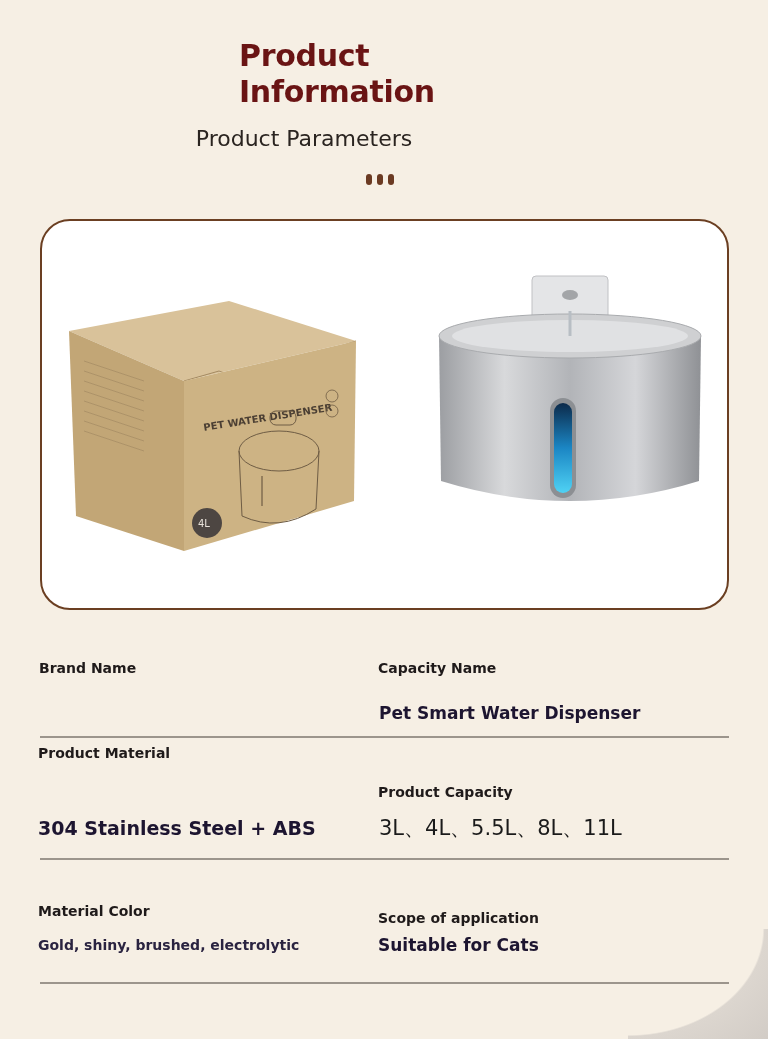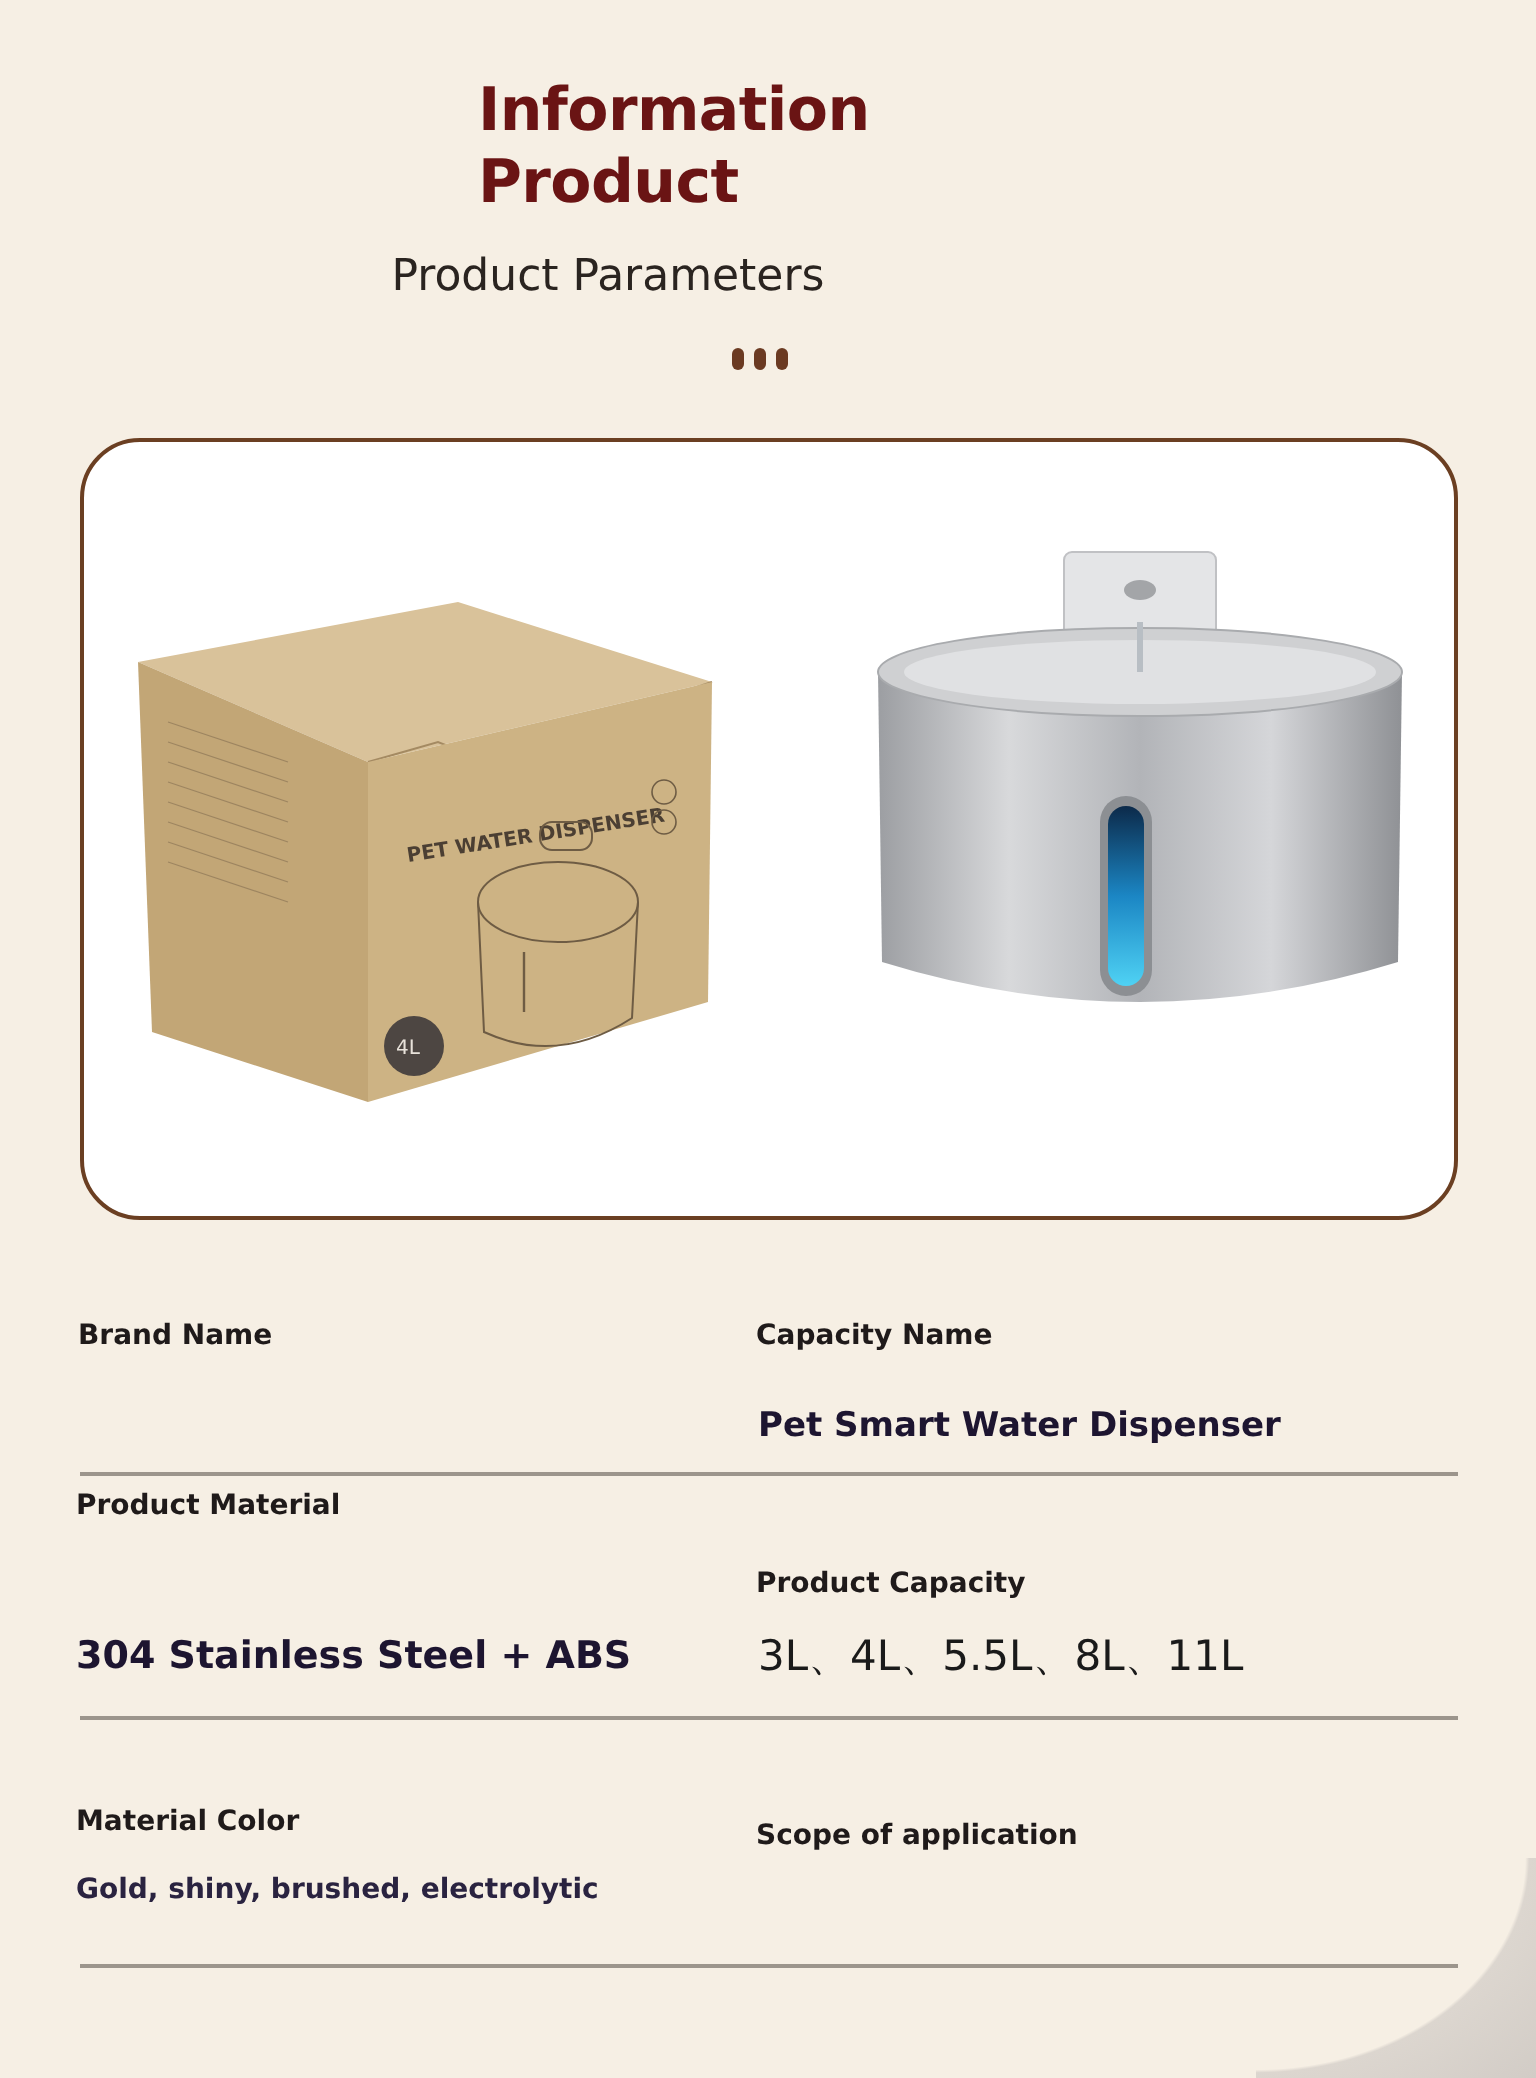--- a/index.html
+++ b/index.html
@@ -46,22 +46,22 @@
   }
   .curl {
     position: absolute; right: 0; bottom: 0; width: 140px; height: 110px;
     background: radial-gradient(ellipse at 0% 0%, rgba(0,0,0,0) 68%, #dcd6cf 69%, #d2ccc6 100%);
   }
 </style>
 </head>
 <body>
 
 <div class="title">
+  <div>Product</div>
   <div>Information</div>
-  <div>Product</div>
 </div>
 
 <div class="subtitle">
   <span>Product Parameters</span>
 </div>
 
 <div class="dots">
   <i></i>
   <i></i>
   <i></i>
@@ -134,16 +134,17 @@
 <div class="row-label" style="left:38px; top:745px;">Product Material</div>
 <div class="row-value" style="left:38px; top:817px; font-size:19px;">304 Stainless Steel + ABS</div>
 <div class="row-label" style="left:378px; top:784px;">Product Capacity</div>
 <div class="row-value" style="left:379px; top:814px; font-size:21px; font-weight:normal; color:#1a1a1a;text-align:center;">3L、4L、5.5L、8L、11L</div>
 <div class="divider" style="top:858px;"></div>
 
 <div class="row-label" style="left:38px; top:903px;">Material Color</div>
 <div class="row-value" style="left:38px; top:937px; font-size:14px; color:#2a2340;">Gold, shiny, brushed, electrolytic</div>
 <div class="row-label" style="left:378px; top:910px; font-size:14px;">Scope of application</div>
 <div class="row-value" style="left:378px; top:935px; font-size:17px; line-height:20px;">
+  <div>Suitable for Cats</div>
 </div>
 <div class="divider" style="top:982px;"></div>
 
 <div class="curl"></div>
 
 </body></html>

